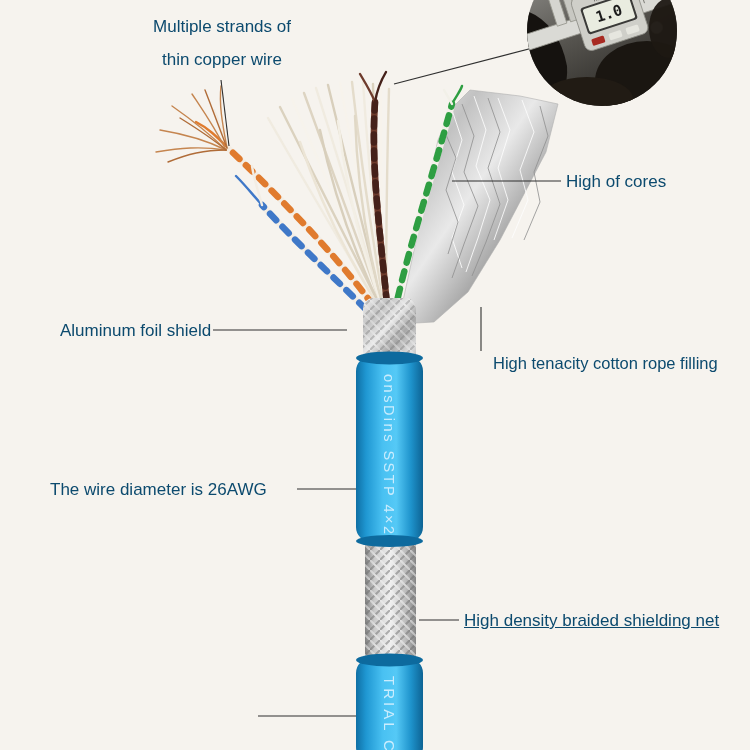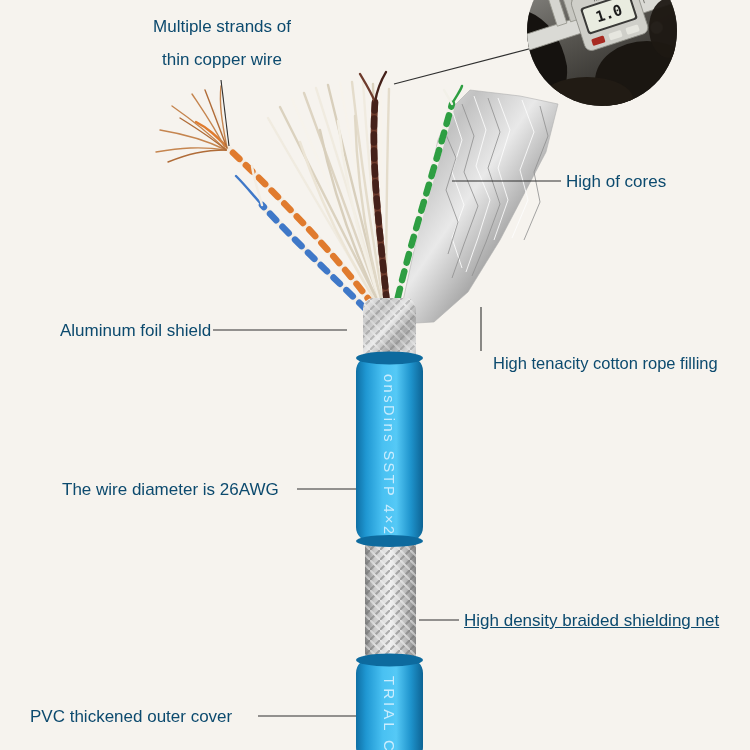--- a/index.html
+++ b/index.html
@@ -176,25 +176,24 @@
     <span class="ln">Multiple strands of</span>
     <span class="ln">thin copper wire</span>
   </div>
 
   <div class="label" style="left:566px;top:171px;">High of cores</div>
 
   <div class="label" style="left:60px;top:320px;">Aluminum foil shield</div>
 
   <div class="label" style="left:493px;top:353px;font-size:16.5px;">High tenacity cotton rope filling</div>
 
-  <div class="label" style="left:50px;top:479px;margin-left:12px;">The wire diameter is 26AWG</div>
+  <div class="label" style="left:50px;top:479px;">The wire diameter is 26AWG</div>
 
   <div class="label" style="left:464px;top:610px;text-decoration:underline;">High density braided shielding net</div>
 
-  <div class="label" style="left:30px;top:706px;">PVC thickened outer cover</div>
 
   <div class="caliper">
     <svg width="150" height="150" viewBox="0 0 150 150">
 
       <g>
         <path d="M0,55 Q32,68 40,110 Q42,140 20,150 L0,150 Z" fill="#15120f"></path>
         <ellipse cx="120" cy="125" rx="52" ry="40" fill="#1a1611"></ellipse>
         <ellipse cx="60" cy="143" rx="46" ry="22" fill="#211b14"></ellipse>
         <ellipse cx="16" cy="16" rx="26" ry="20" fill="#262019"></ellipse>
       </g>

